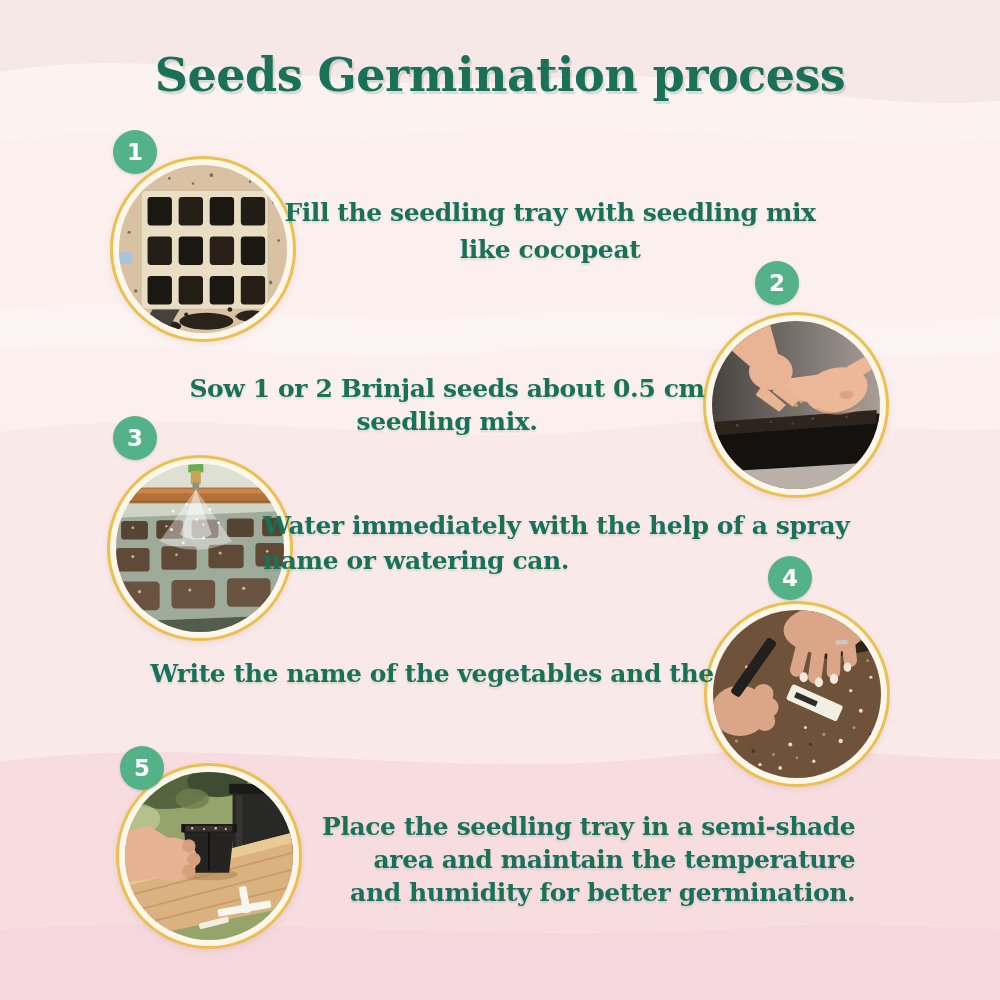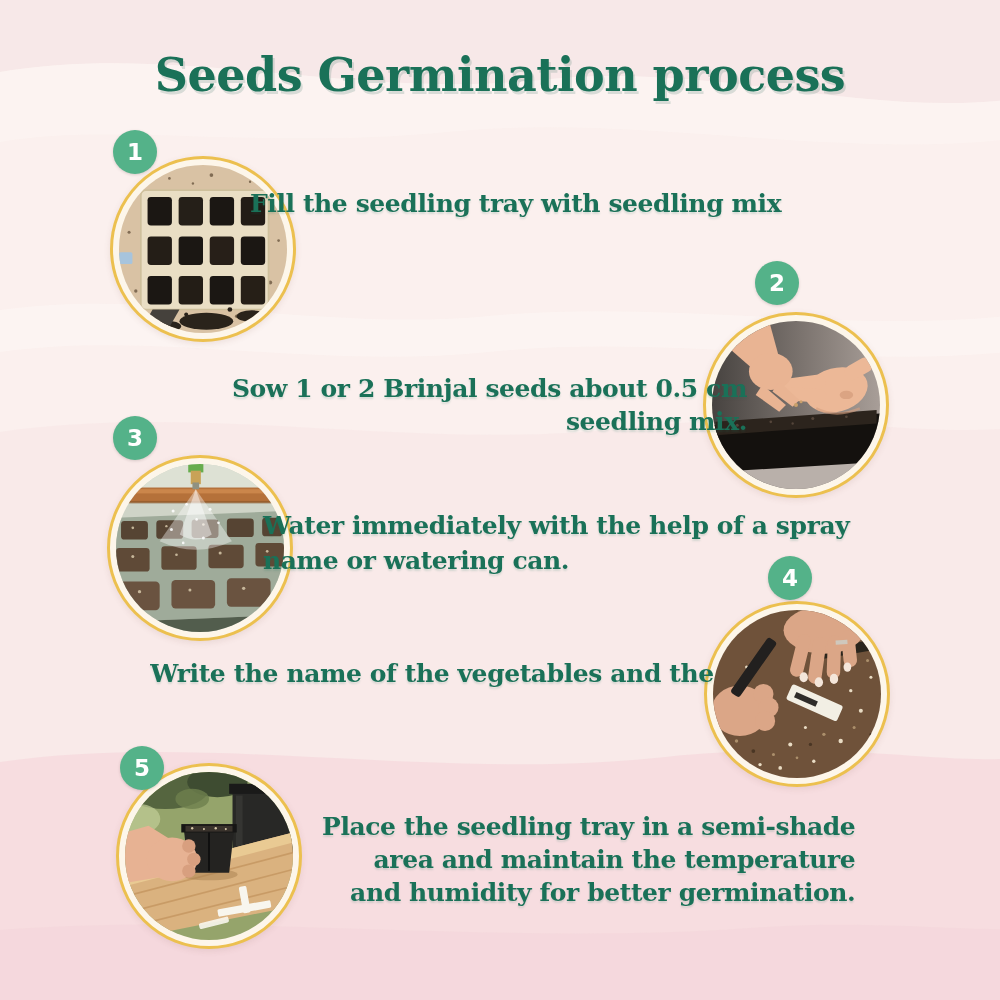--- a/index.html
+++ b/index.html
@@ -39,22 +39,22 @@
   #badge1{left:113px;top:130px;}
   #badge2{left:755px;top:261px;}
   #badge3{left:113px;top:416px;}
   #badge4{left:768px;top:556px;}
   #badge5{left:120px;top:746px;}
   #photo1{left:110px;top:156px;}
   #photo2{left:703px;top:312px;}
   #photo3{left:107px;top:455px;}
   #photo4{left:704px;top:601px;}
   #photo5{left:116px;top:763px;}
-  #text1{left:250px;top:185px;width:600px;text-align:left;line-height:37px;}
-  #text2{left:147px;top:372px;width:600px;text-align:right;line-height:33px;}
+  #text1{left:250px;top:194px;width:600px;text-align:center;line-height:37px;}
+  #text2{left:147px;top:372px;width:600px;text-align:center;line-height:33px;}
   #text3{left:263px;top:508px;width:600px;line-height:35px;}
   #text4{left:132px;top:656px;width:600px;text-align:center;line-height:35px;}
   #text5{left:322px;top:810px;text-align:right;line-height:33px;}
 </style>
 </head>
 <body>
 
 <div class="canvas">
 
   <svg class="bg" viewBox="0 0 1000 1000" preserveAspectRatio="none">
@@ -107,20 +107,21 @@
         <ellipse cx="79" cy="90" rx="9" ry="3.5" fill="#2a231b"></ellipse>
         <ellipse cx="27" cy="96" rx="10" ry="3.5" fill="#2a231b"></ellipse>
         <circle cx="66" cy="86" r="1.4" fill="#2a231b"></circle>
           <circle cx="40" cy="89" r="1.2" fill="#2a231b"></circle>
         <polygon points="20,86 36,86 28,100 12,100" fill="#45413c"></polygon>
         <rect x="0" y="52" width="8" height="7" rx="1" fill="#a7c4dd"></rect>
       </svg>
     </div>
     <div class="step-text" id="text1">
       <div class="line">Fill the seedling tray with seedling mix</div>
+      <div class="line">like cocopeat</div>
     </div>
   </div>
 
   <div>
     <div class="badge" id="badge2">2</div>
     <div class="photo" id="photo2">
       <svg viewBox="0 0 100 100" preserveAspectRatio="xMidYMid slice">
         <defs>
           <linearGradient id="pg2" x1="0" y1="0" x2="1" y2="0">
             <stop offset="0" stop-color="#474340"></stop>

